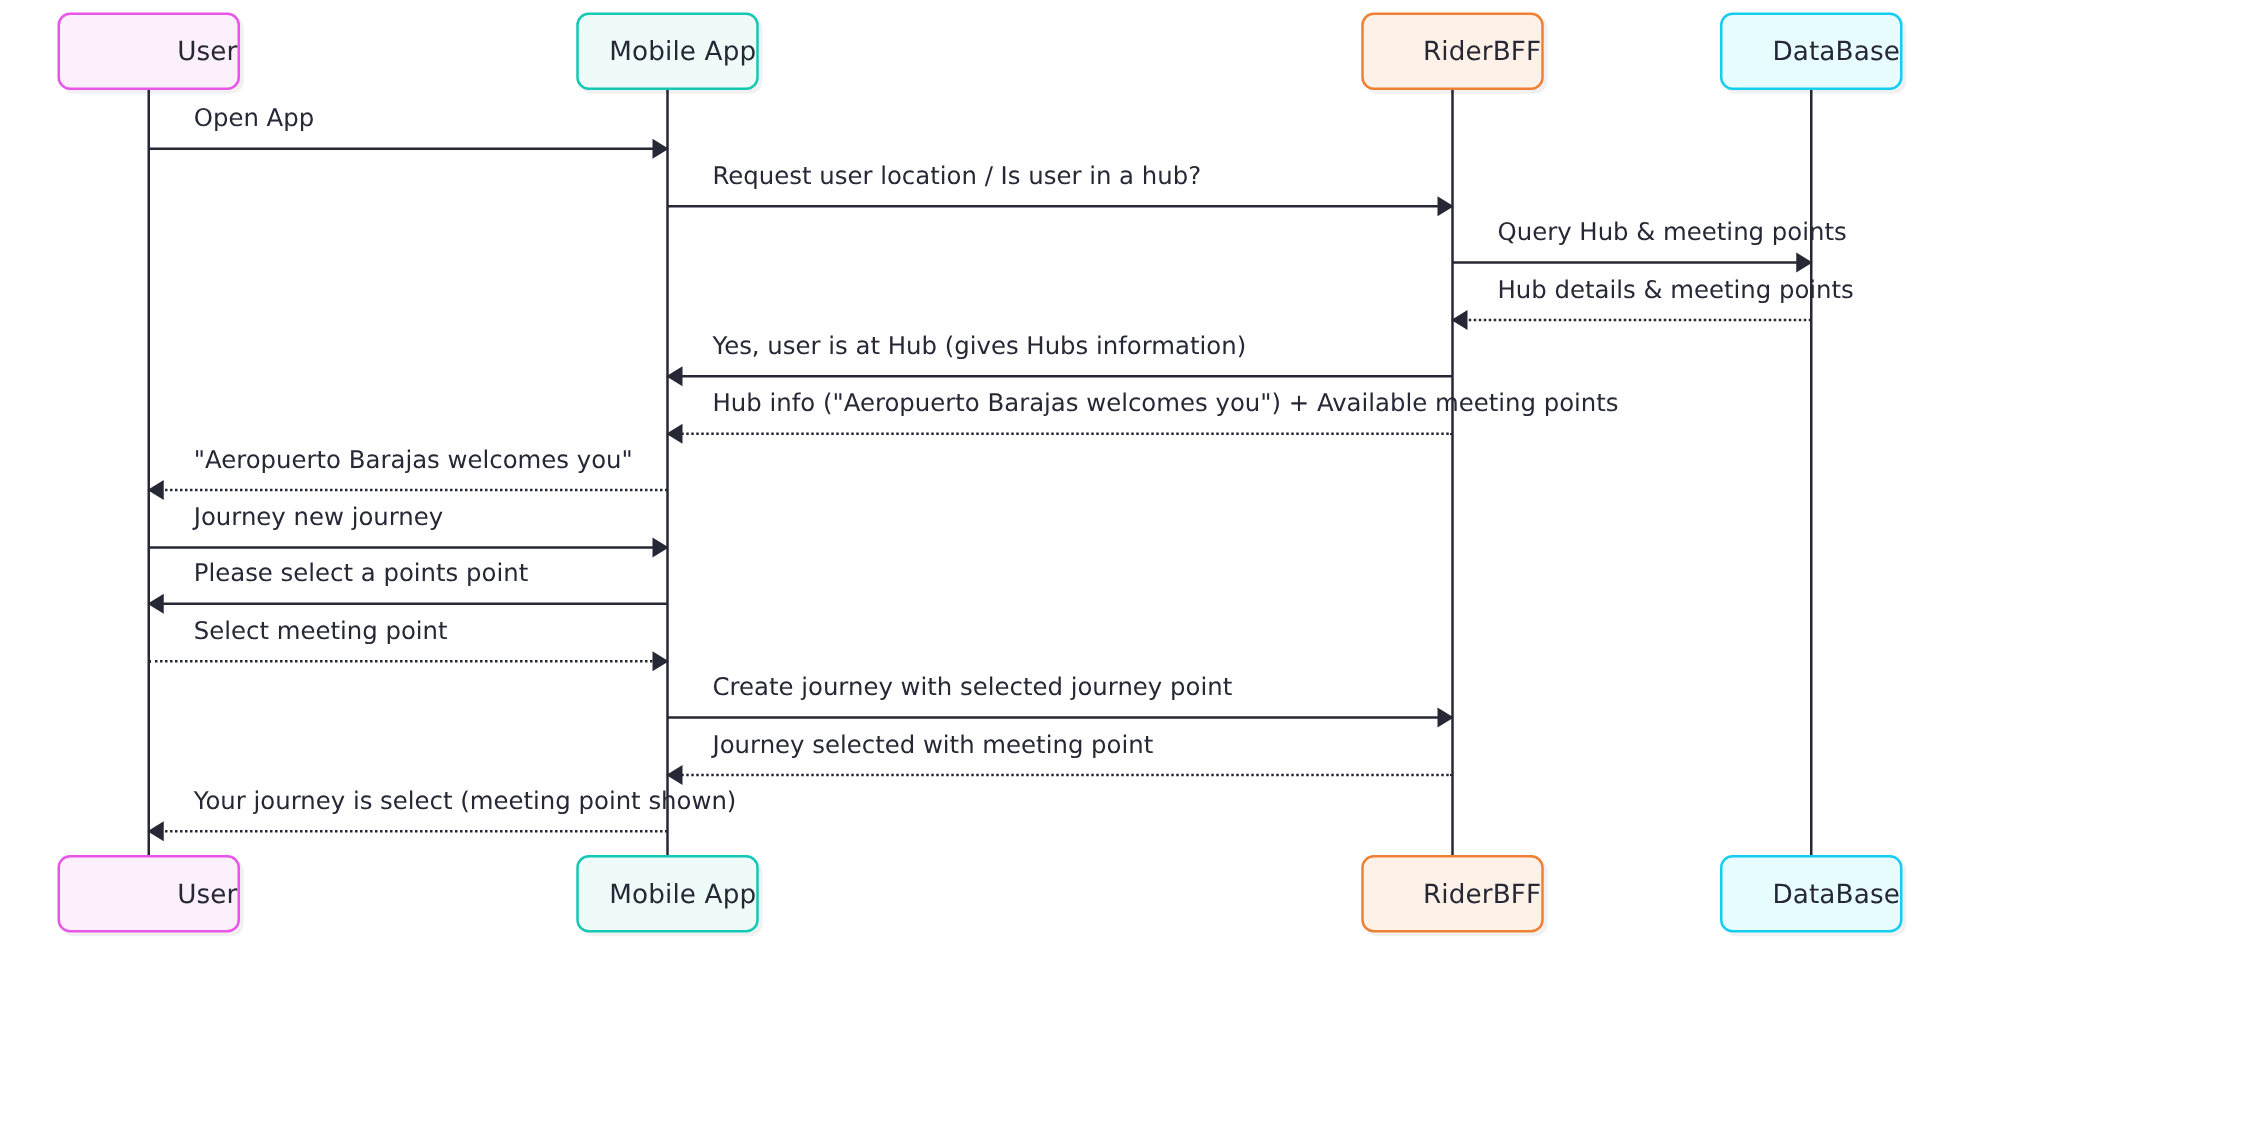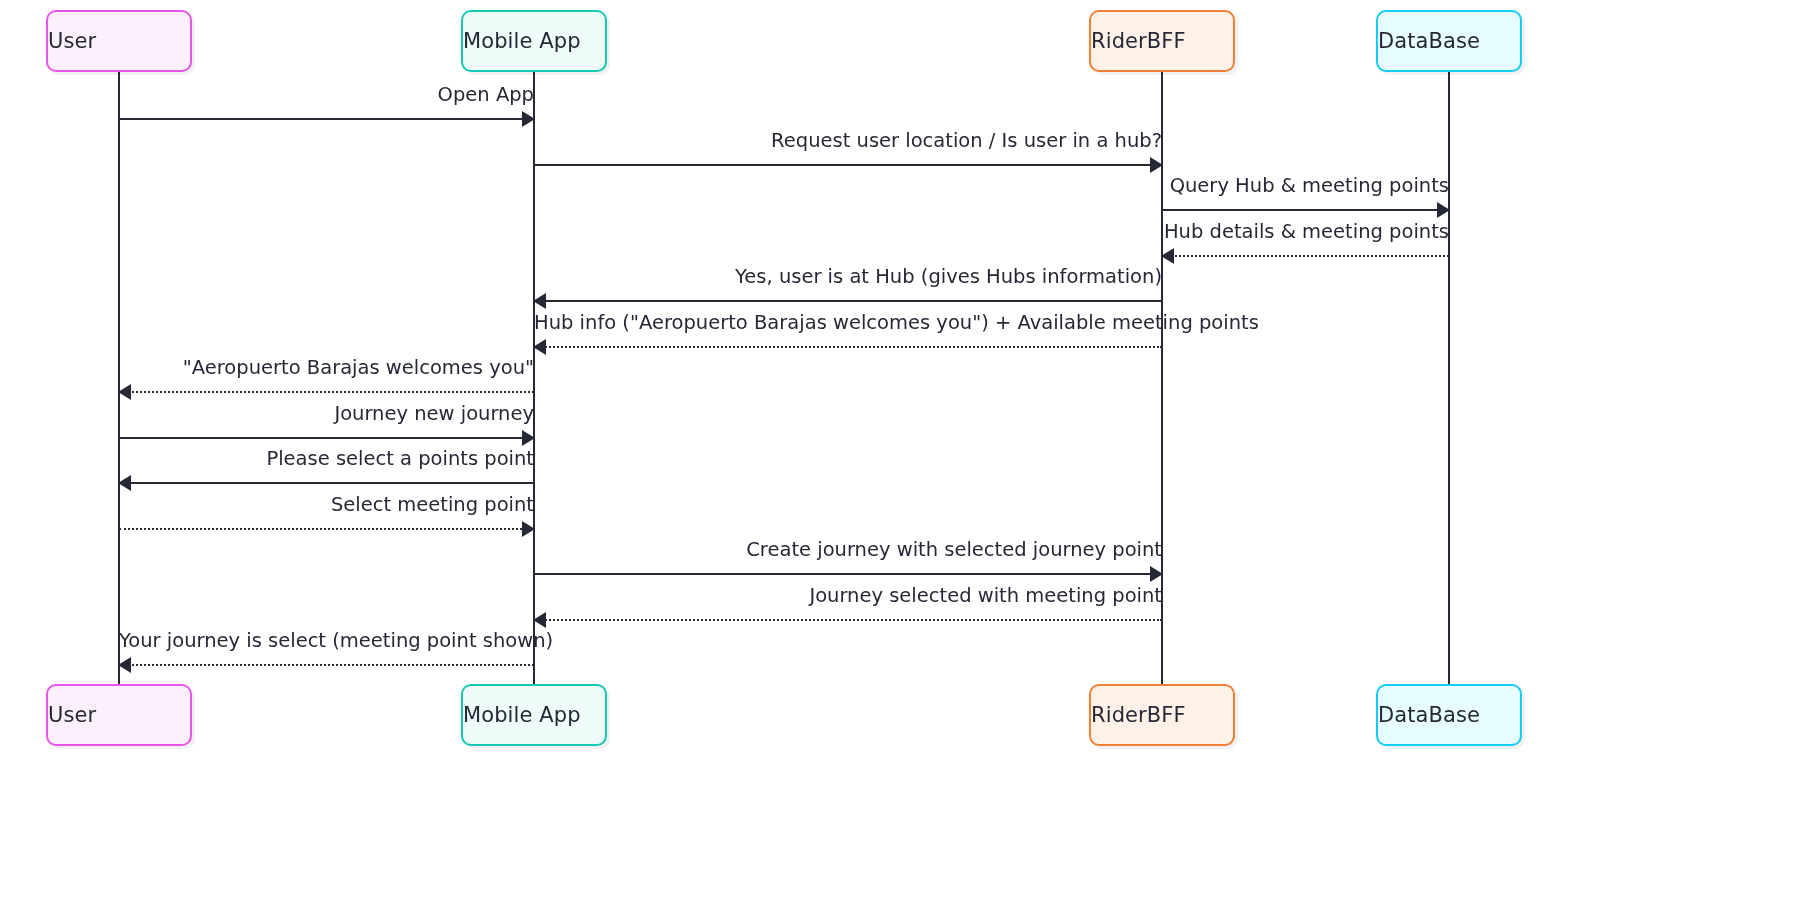--- a/index.html
+++ b/index.html
@@ -7,21 +7,21 @@
     width:1800px;height:901px;overflow:hidden;
     font-family:"DejaVu Sans","Liberation Sans",sans-serif;
     color:#272836;
   }
   #canvas{position:relative;width:1800px;height:901px;background:#fff;}
 
   
   .actor-box{
     position:absolute;
     box-sizing:border-box;
-    display:flex;align-items:center;justify-content:flex-start;
+    display:flex;align-items:center;justify-content:flex-end;
     border-radius:10px;
     border-width:2.5px;border-style:solid;
     font-size:21px;
     letter-spacing:.1px;
     color:#272836;
     box-shadow:3px 3px 0 0 rgba(0,0,0,.055);
     z-index:5;
   }
 
   
@@ -53,26 +53,27 @@
     border-left:13px solid #272836;
   }
   .msg .head.left{
     left:-1px;
     border-right:13px solid #272836;
   }
   .msg .label{
     position:absolute;
     left:0;width:100%;
     top:-34px;
-    text-align:right;
+    text-align:left;
     font-size:19.5px;
     line-height:22px;
     color:#272836;
     white-space:nowrap;
     overflow:visible;
+    padding-left:36px;
   }
 </style>
 </head>
 <body>
 
 <div id="canvas">
   <div id="lifelines">
       <div class="lifeline" style="left: 117.7px; top: 72px; height: 612px;"></div>
       <div class="lifeline" style="left: 532.7px; top: 72px; height: 612px;"></div>
       <div class="lifeline" style="left: 1160.7px; top: 72px; height: 612px;"></div>

